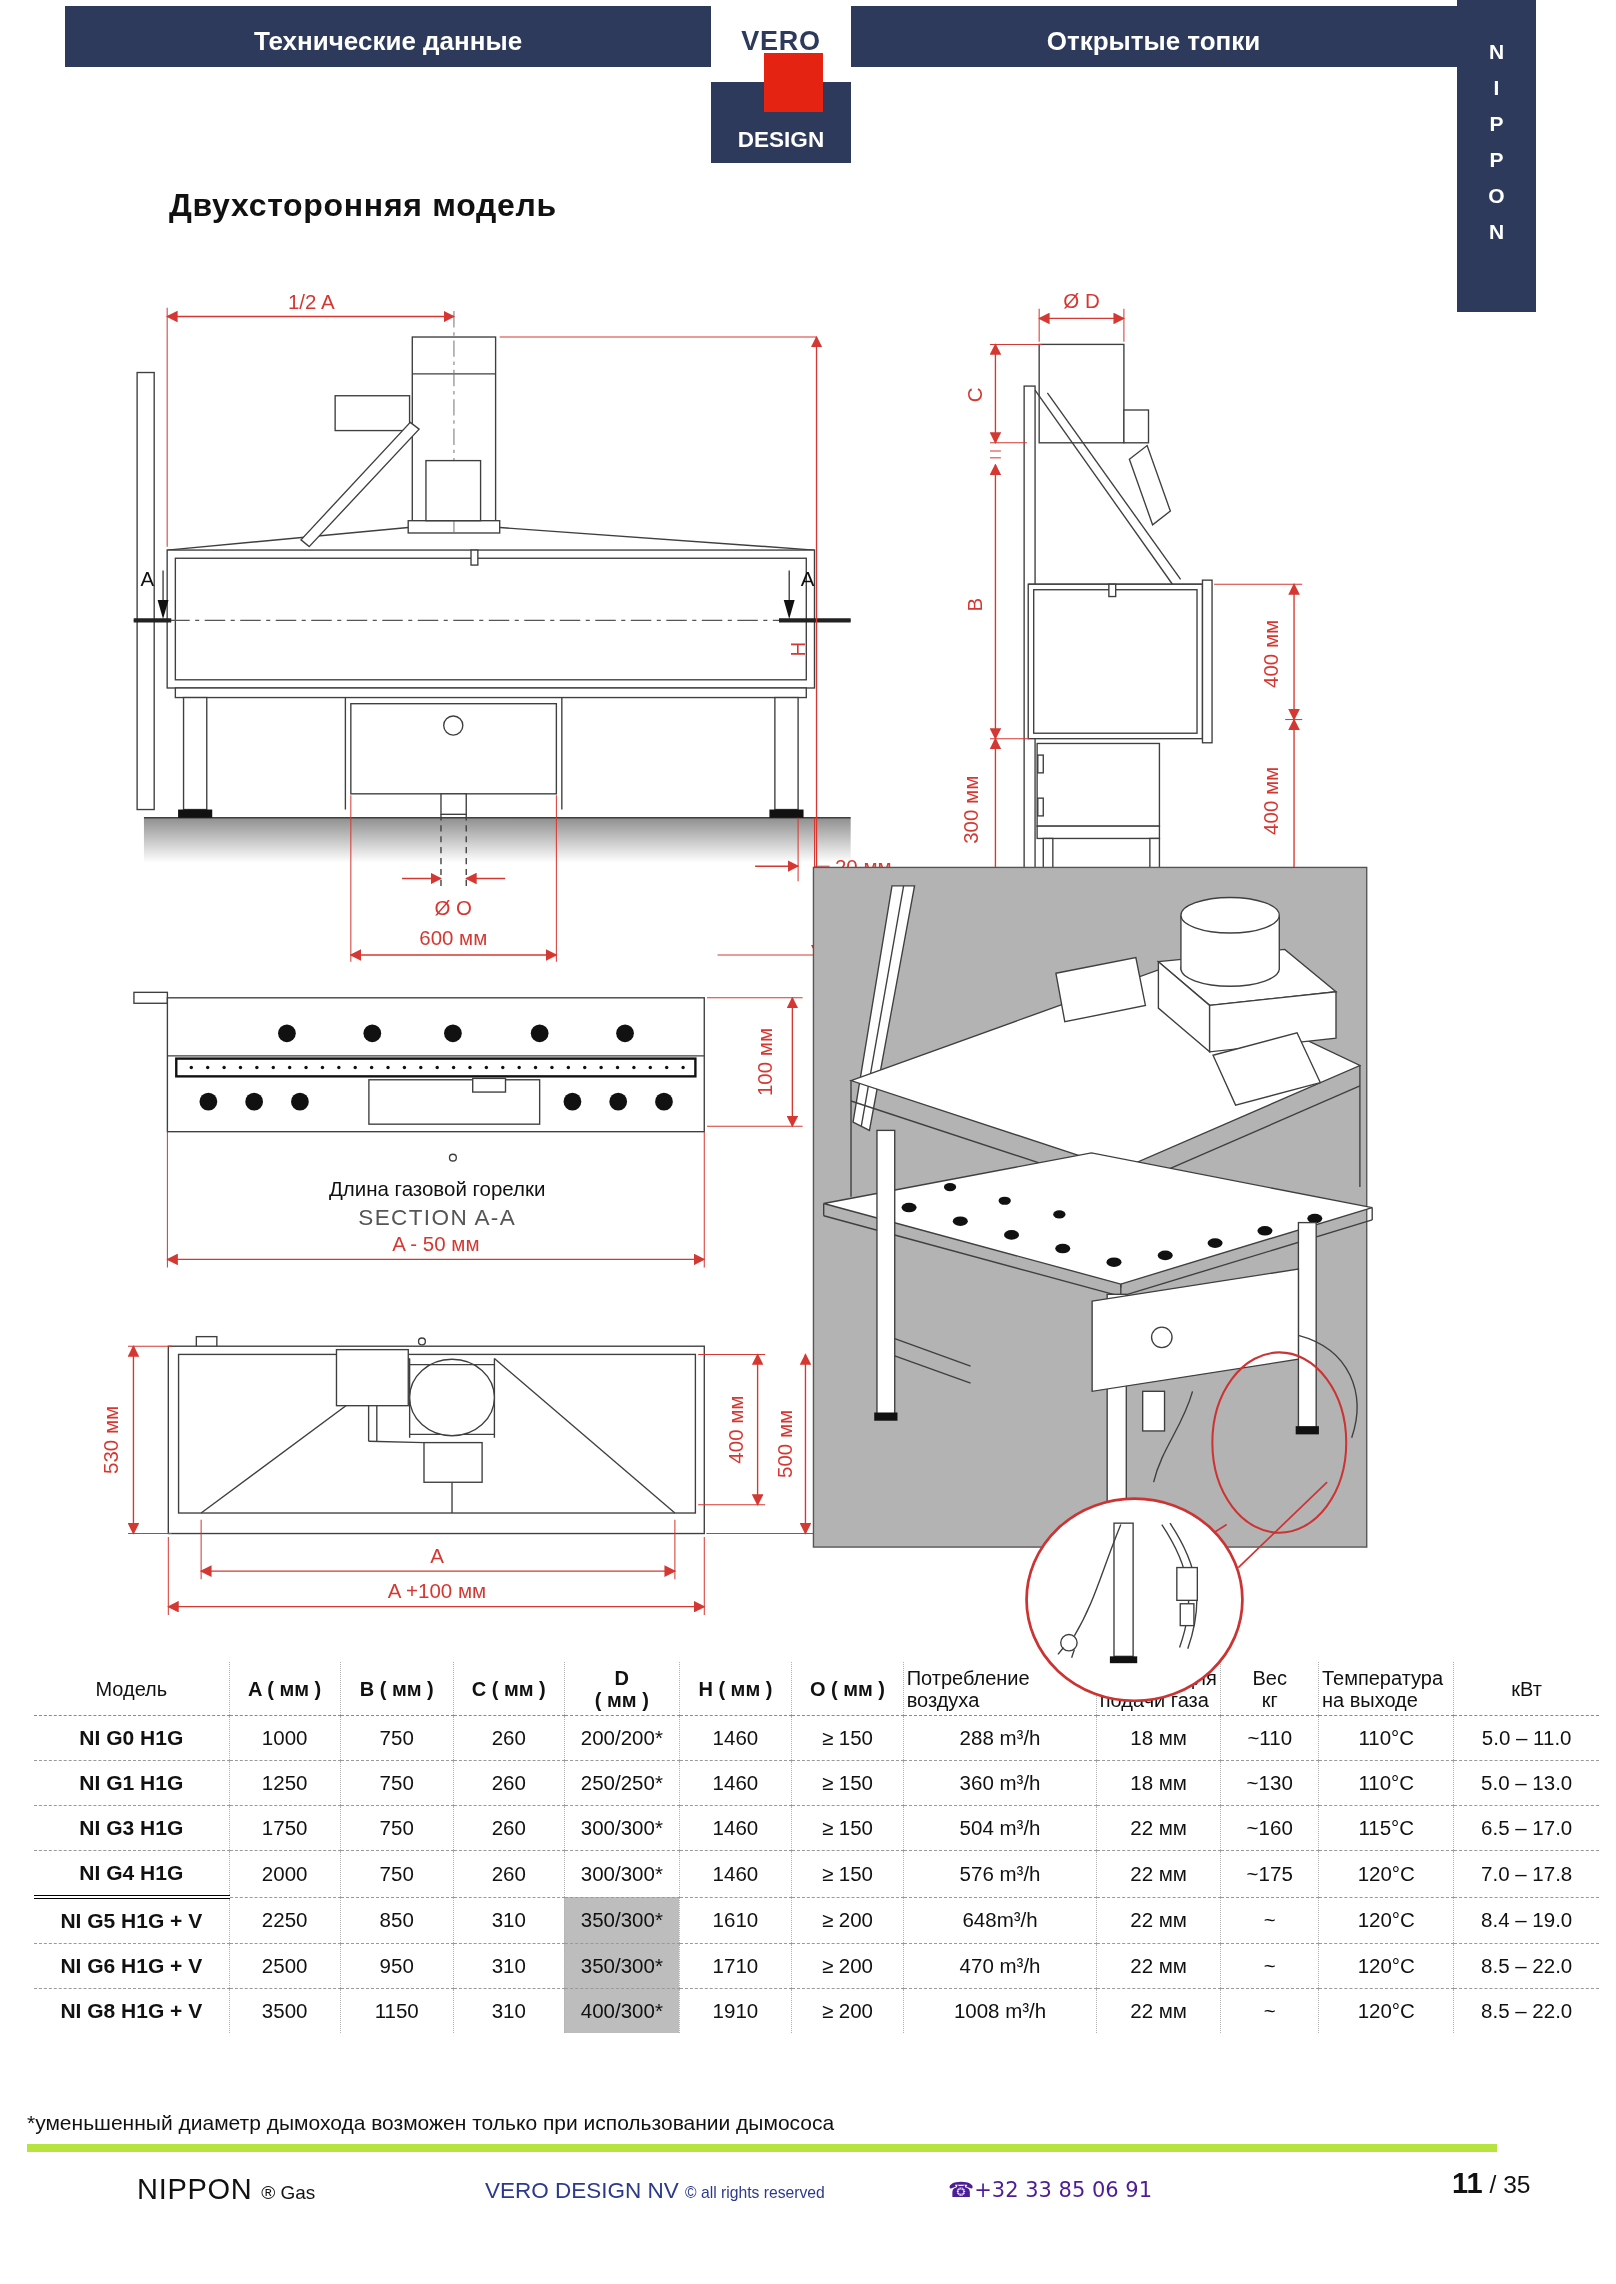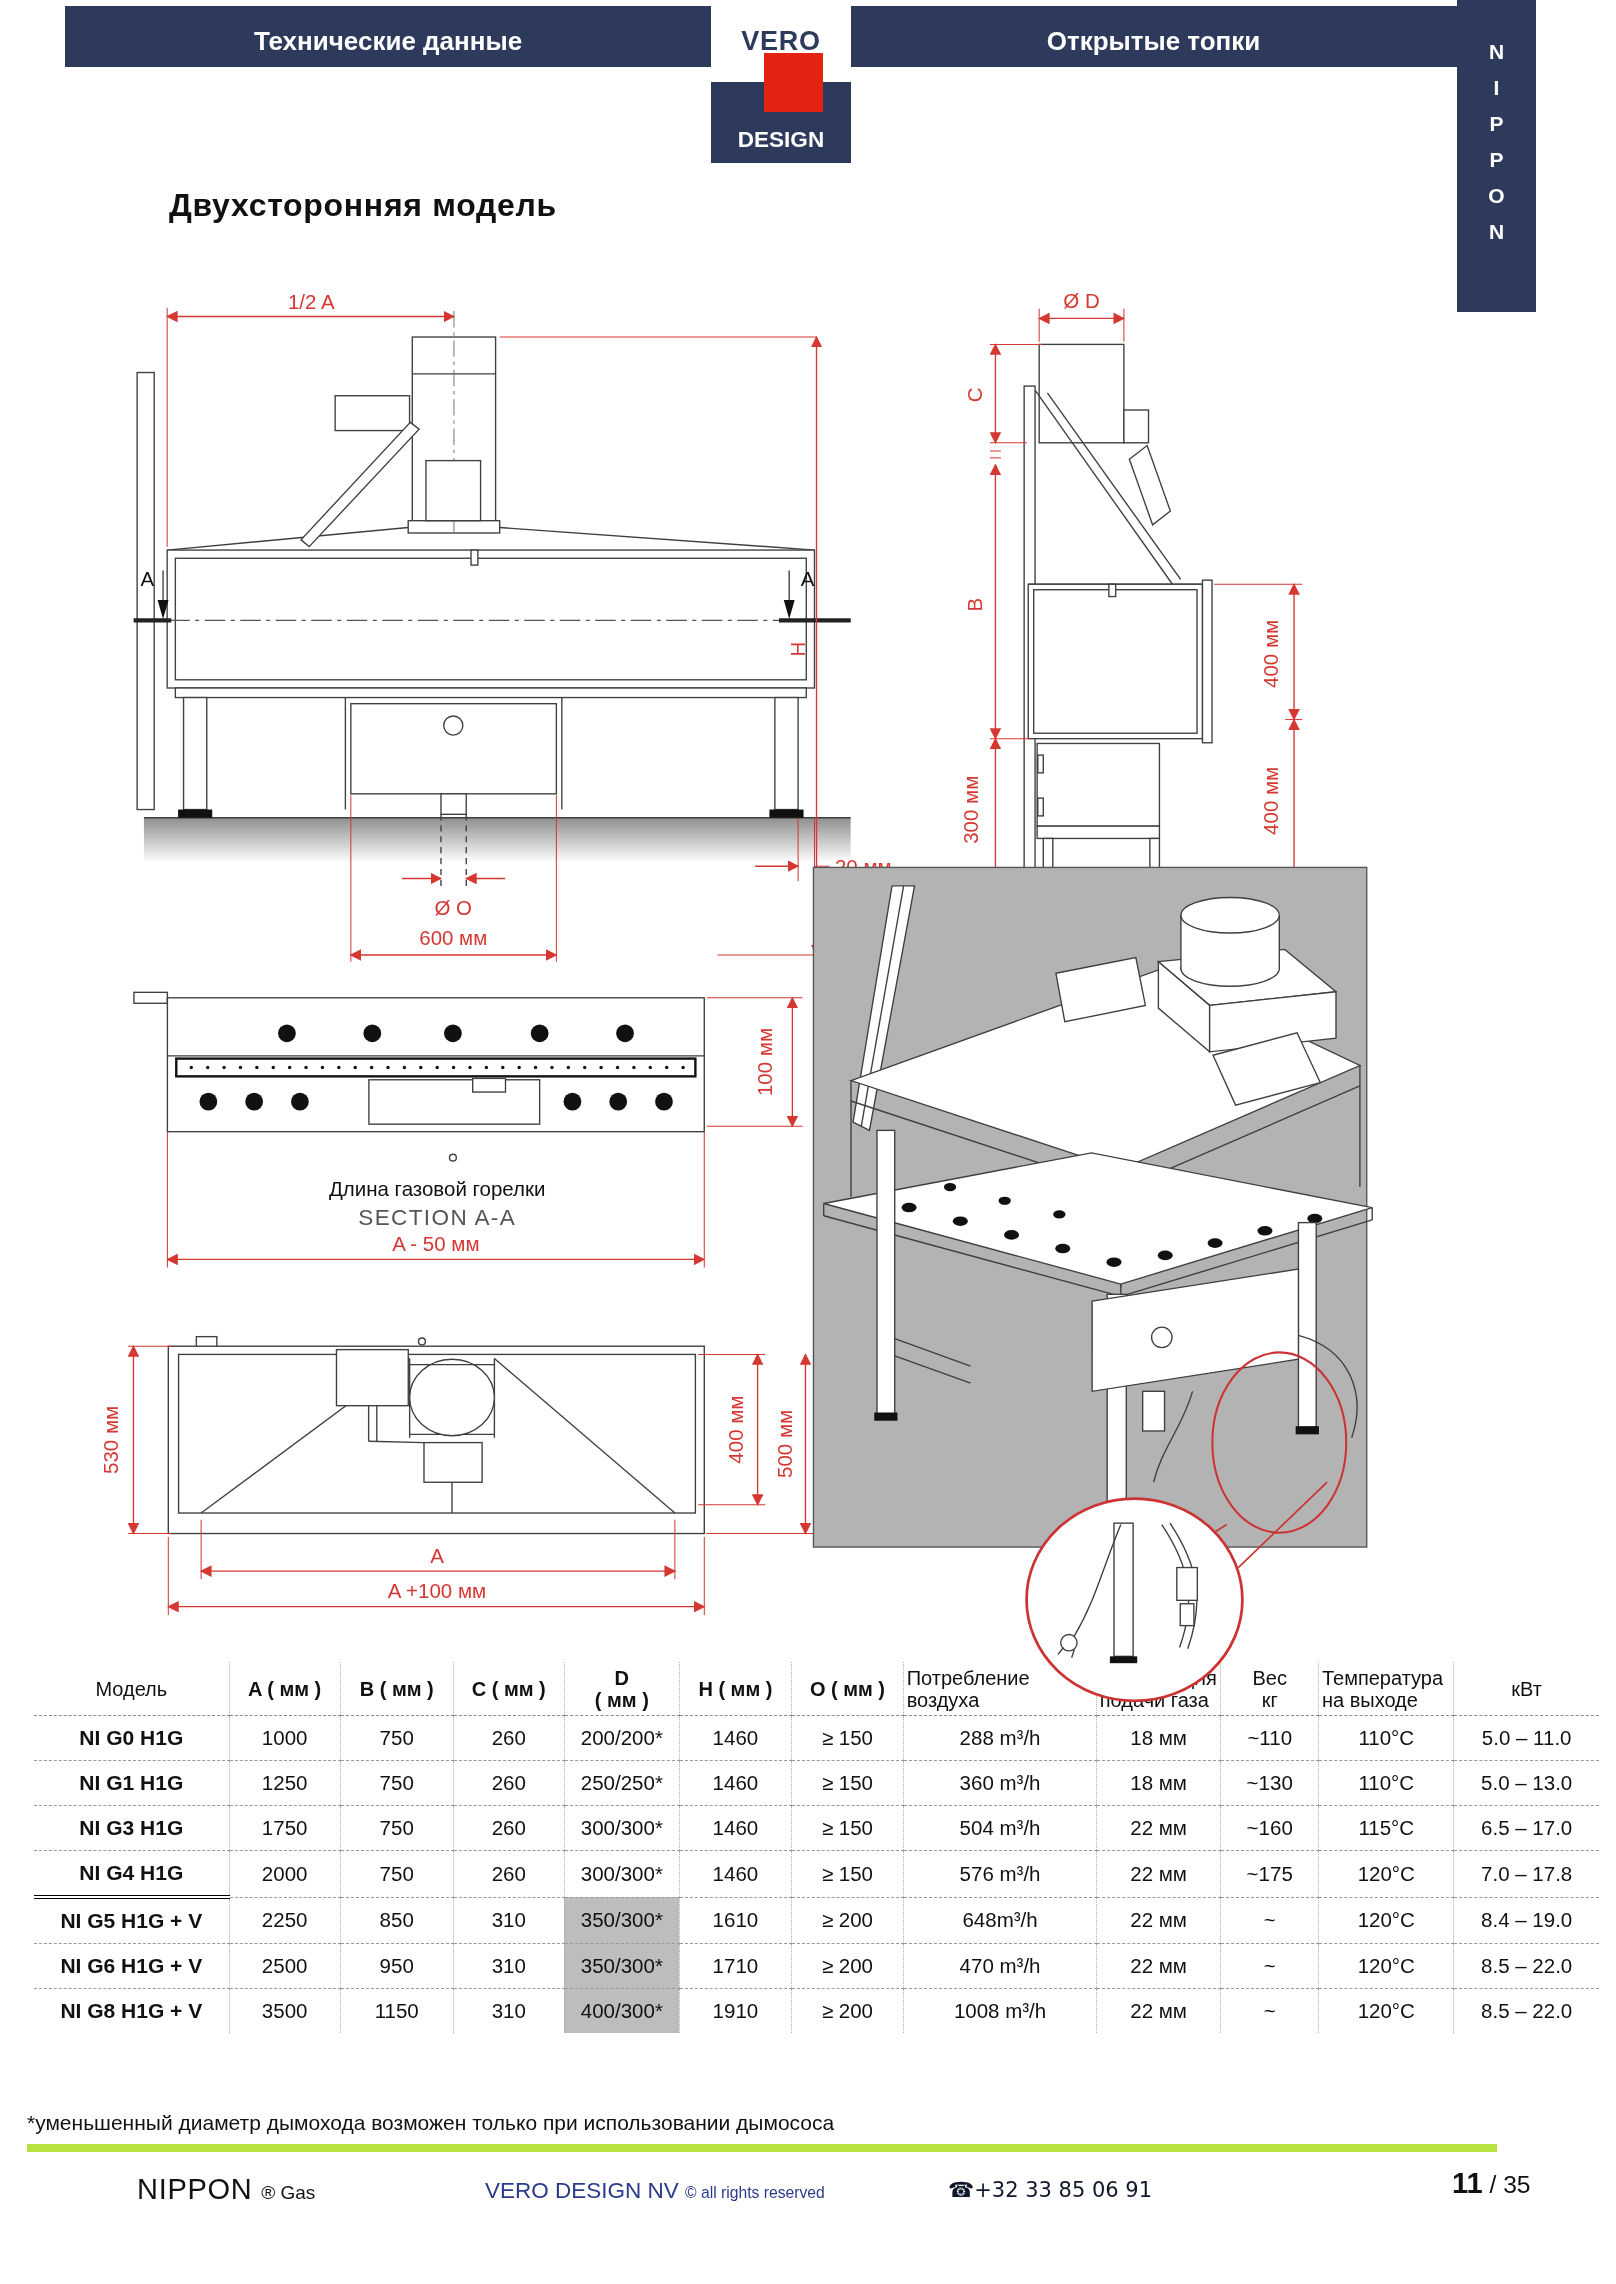--- a/index.html
+++ b/index.html
@@ -46,21 +46,21 @@
   #spec th+th,#spec td+td{border-left:1.4px dotted #b0b0b0;}
   #spec td.model{font-weight:700;font-size:21px;}
   #spec td.hl{background:#bdbdbd;margin-left:25px;}
   #spec td.dbl{border-top:4.8px double #000;}
   #footnote{left:27px;top:2111px;font-size:21px;}
   #greenline{left:27px;top:2144px;width:1470px;height:8.2px;background:#b6e33e;}
   #f-brand{left:137px;top:2173px;font-size:29px;letter-spacing:0.7px;}
   #f-brand .sub{font-size:19px;letter-spacing:0;}
   #f-company{left:485px;top:2178px;font-size:22.5px;color:#2b3a8c;}
   #f-company .rights{font-size:15.7px;}
-  #f-phone{left:948px;top:2178px;font-size:21px;color:#0f172a;font-family:"DejaVu Sans","Liberation Sans",sans-serif;}
+  #f-phone{left:948px;top:2178px;font-size:21px;color:#4c1d95;font-family:"DejaVu Sans","Liberation Sans",sans-serif;}
   #f-page{left:1452px;top:2167px;font-size:24.6px;}
   #f-page .num{font-size:29px;font-weight:700;}
 </style>
 </head>
 <body>
 
 <div id="page">
 
   <div class="abs" id="topbar"></div>
   <div class="abs bartext" id="bartext-left">

